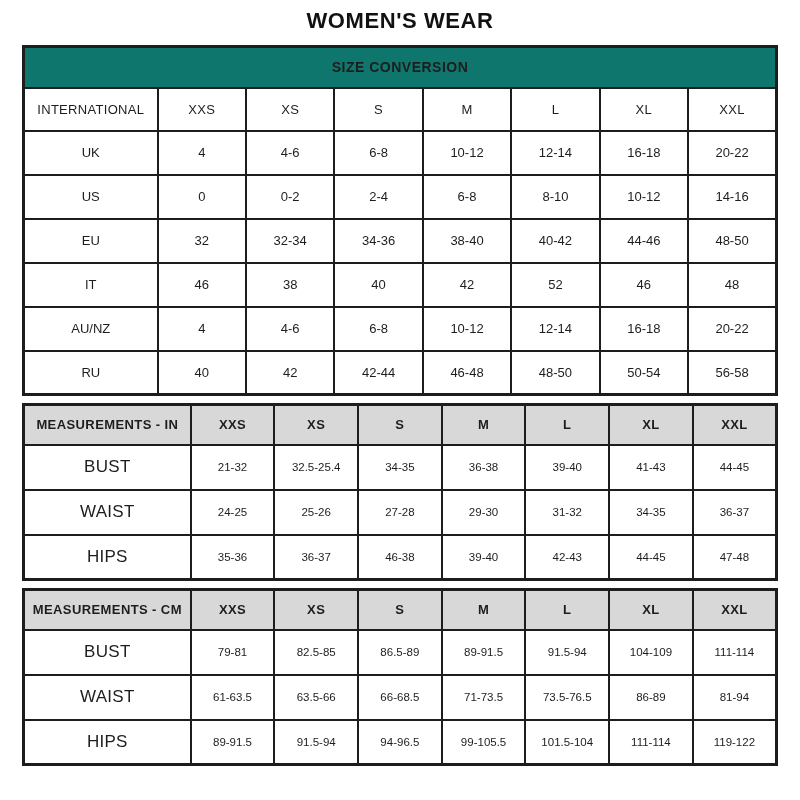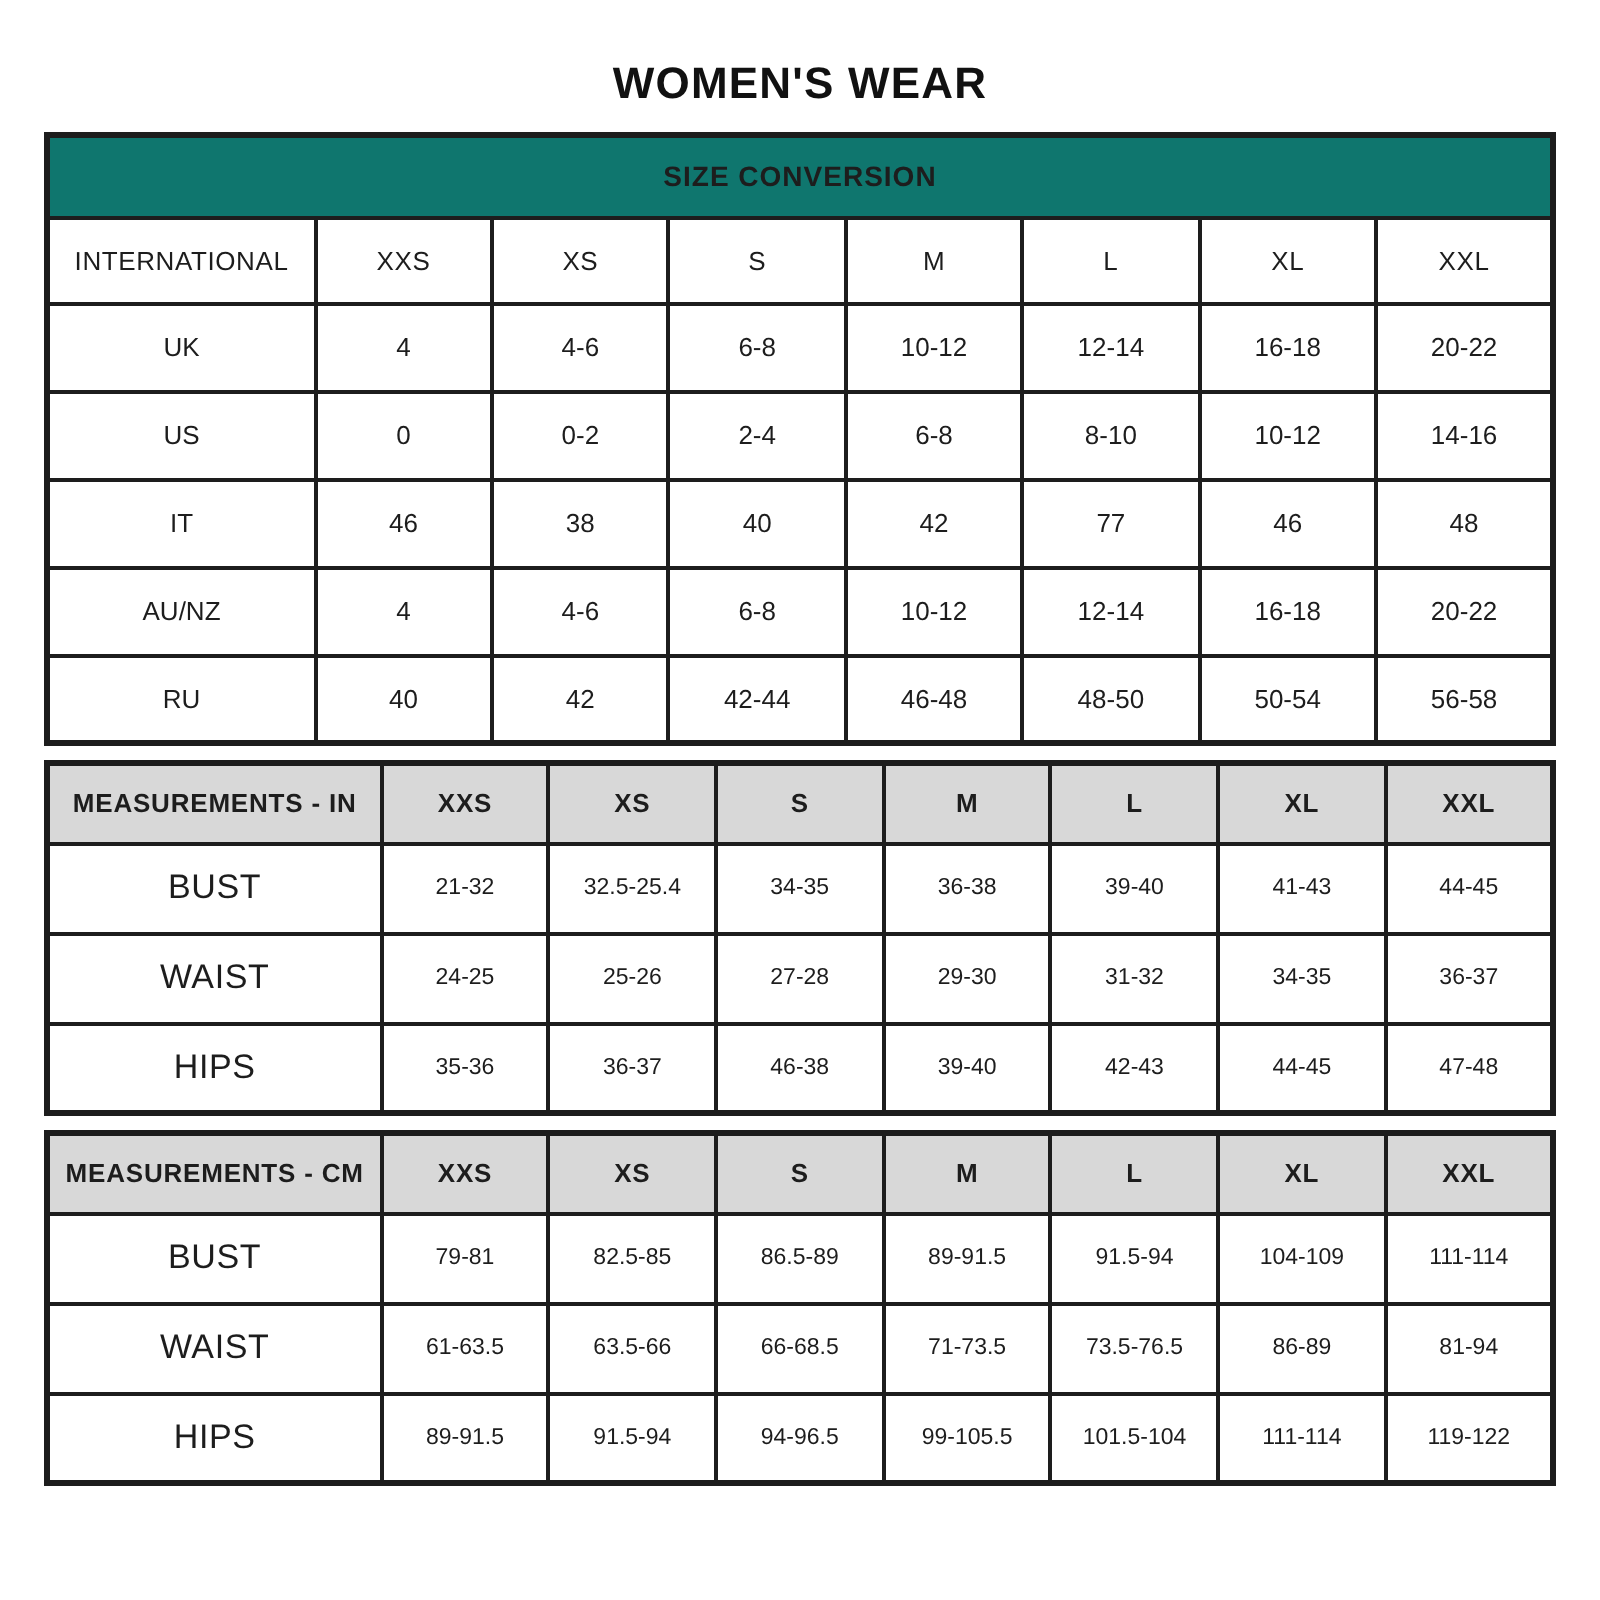--- a/index.html
+++ b/index.html
@@ -1,21 +1,21 @@
 <!DOCTYPE html>
 <html><head>
 <meta charset="utf-8">
 <style>
   * { box-sizing: border-box; margin: 0; padding: 0; }
   html, body { width: 800px; height: 800px; background: #ffffff; }
   body {
     font-family: "Liberation Sans", sans-serif;
     color: #1d1d1d;
   }
-  .page { padding: 25px 22px 0 22px; }
+  .page { padding: 4px 22px 0 22px; }
   .page-title {
     text-align: center;
     font-size: 22px;
     font-weight: 700;
     letter-spacing: 0.6px;
     margin: 4px 0 11px 0;
     color: #111111;
   }
   table {
     width: 100%;
@@ -101,26 +101,36 @@
       <td class="row-label">US</td>
       <td>0</td>
       <td>0-2</td>
       <td>2-4</td>
       <td>6-8</td>
       <td>8-10</td>
       <td>10-12</td>
       <td>14-16</td>
     </tr>
     <tr class="t1-row">
+      <td class="row-label">EU</td>
+      <td>32</td>
+      <td>32-34</td>
+      <td>34-36</td>
+      <td>38-40</td>
+      <td>40-42</td>
+      <td>44-46</td>
+      <td>48-50</td>
+    </tr>
+    <tr class="t1-row">
       <td class="row-label">IT</td>
       <td>46</td>
       <td>38</td>
       <td>40</td>
       <td>42</td>
-      <td>77</td>
+      <td>52</td>
       <td>46</td>
       <td>48</td>
     </tr>
     <tr class="t1-row">
       <td class="row-label">AU/NZ</td>
       <td>4</td>
       <td>4-6</td>
       <td>6-8</td>
       <td>10-12</td>
       <td>12-14</td>

